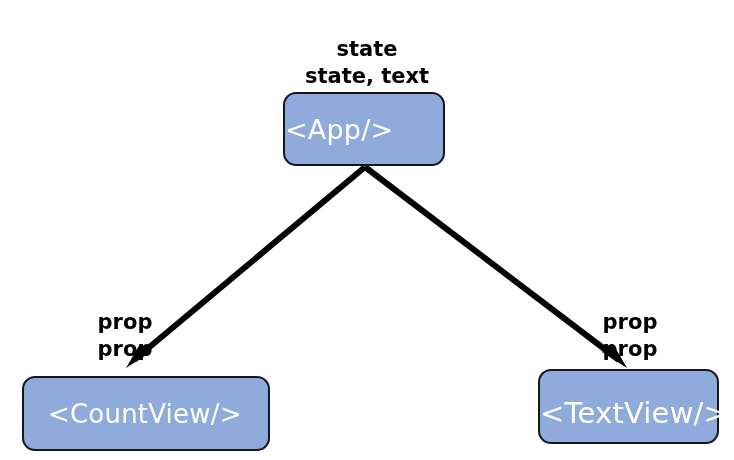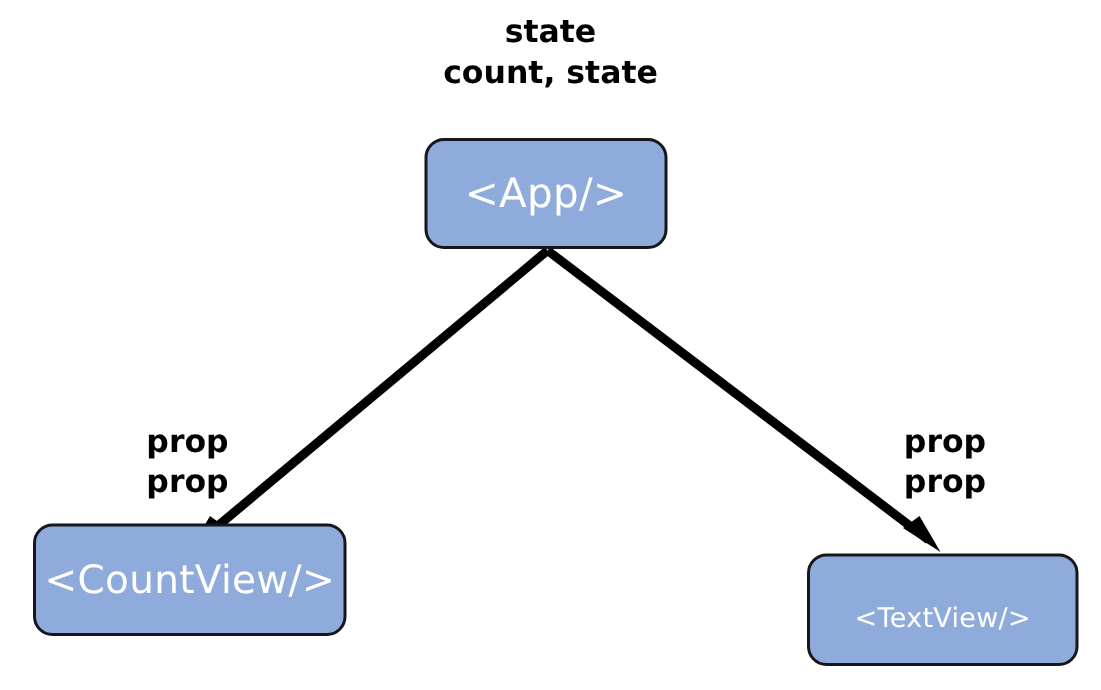--- a/index.html
+++ b/index.html
@@ -28,63 +28,65 @@
 
   
   .node {
     position: absolute;
     box-sizing: border-box;
     background: #8eabdb;
     border: 2px solid #16161c;
     border-radius: 13px;
     display: flex;
     align-items: center;
-    justify-content: center;
+    justify-content: flex-start;
   }
   .node-label {
     color: #ffffff;
     font-family: "DejaVu Sans", "Liberation Sans", sans-serif;
     font-weight: 400;
     letter-spacing: 0.2px;
     white-space: nowrap;
   }
 
   #node-app {
     left: 283px;
     top: 92px;
     width: 162px;
     height: 74px;
   }
   #node-app .node-label { font-size: 27px; }
 
   #node-countview {
     left: 22px;
-    top: 349px;
-    width: 209px;
+    top: 376px;
+    width: 248px;
     height: 75px;
+    padding-left: 24px;
   }
   #node-countview .node-label { font-size: 26px; }
 
   #node-textview {
     left: 538px;
     top: 369px;
     width: 181px;
     height: 75px;
   }
-  #node-textview .node-label { font-size: 18px; margin-top: 12px; }
+  #node-textview .node-label { font-size: 29px; margin-top: 12px; }
 
   
   .annotation {
     position: absolute;
     color: #000000;
     font-family: "DejaVu Sans", "Liberation Sans", sans-serif;
     font-weight: bold;
     text-align: center;
     line-height: 1.30;
     white-space: nowrap;
+    margin-top: 28px;
   }
   .annotation .line { display: block; }
 
   #annotation-state {
     left: 0;
     top: 8px;
     width: 734px;
     font-size: 21px;
   }
   #annotation-prop-count {
@@ -113,21 +115,21 @@
     </g>
 
     <g>
       <line x1="365" y1="167" x2="619" y2="360" stroke="#000000" stroke-width="6" stroke-linecap="butt"></line>
       <polygon points="627,368 602,352 613,344" fill="#000000"></polygon>
     </g>
   </svg>
 
   <div class="annotation" id="annotation-state">
     <span class="line">state</span>
-    <span class="line">count, state</span>
+    <span class="line">state, text</span>
   </div>
 
   <div class="node" id="node-app">
     <span class="node-label">&lt;App/&gt;</span>
   </div>
 
   <div class="node" id="node-countview">
     <span class="node-label">&lt;CountView/&gt;</span>
   </div>
 

